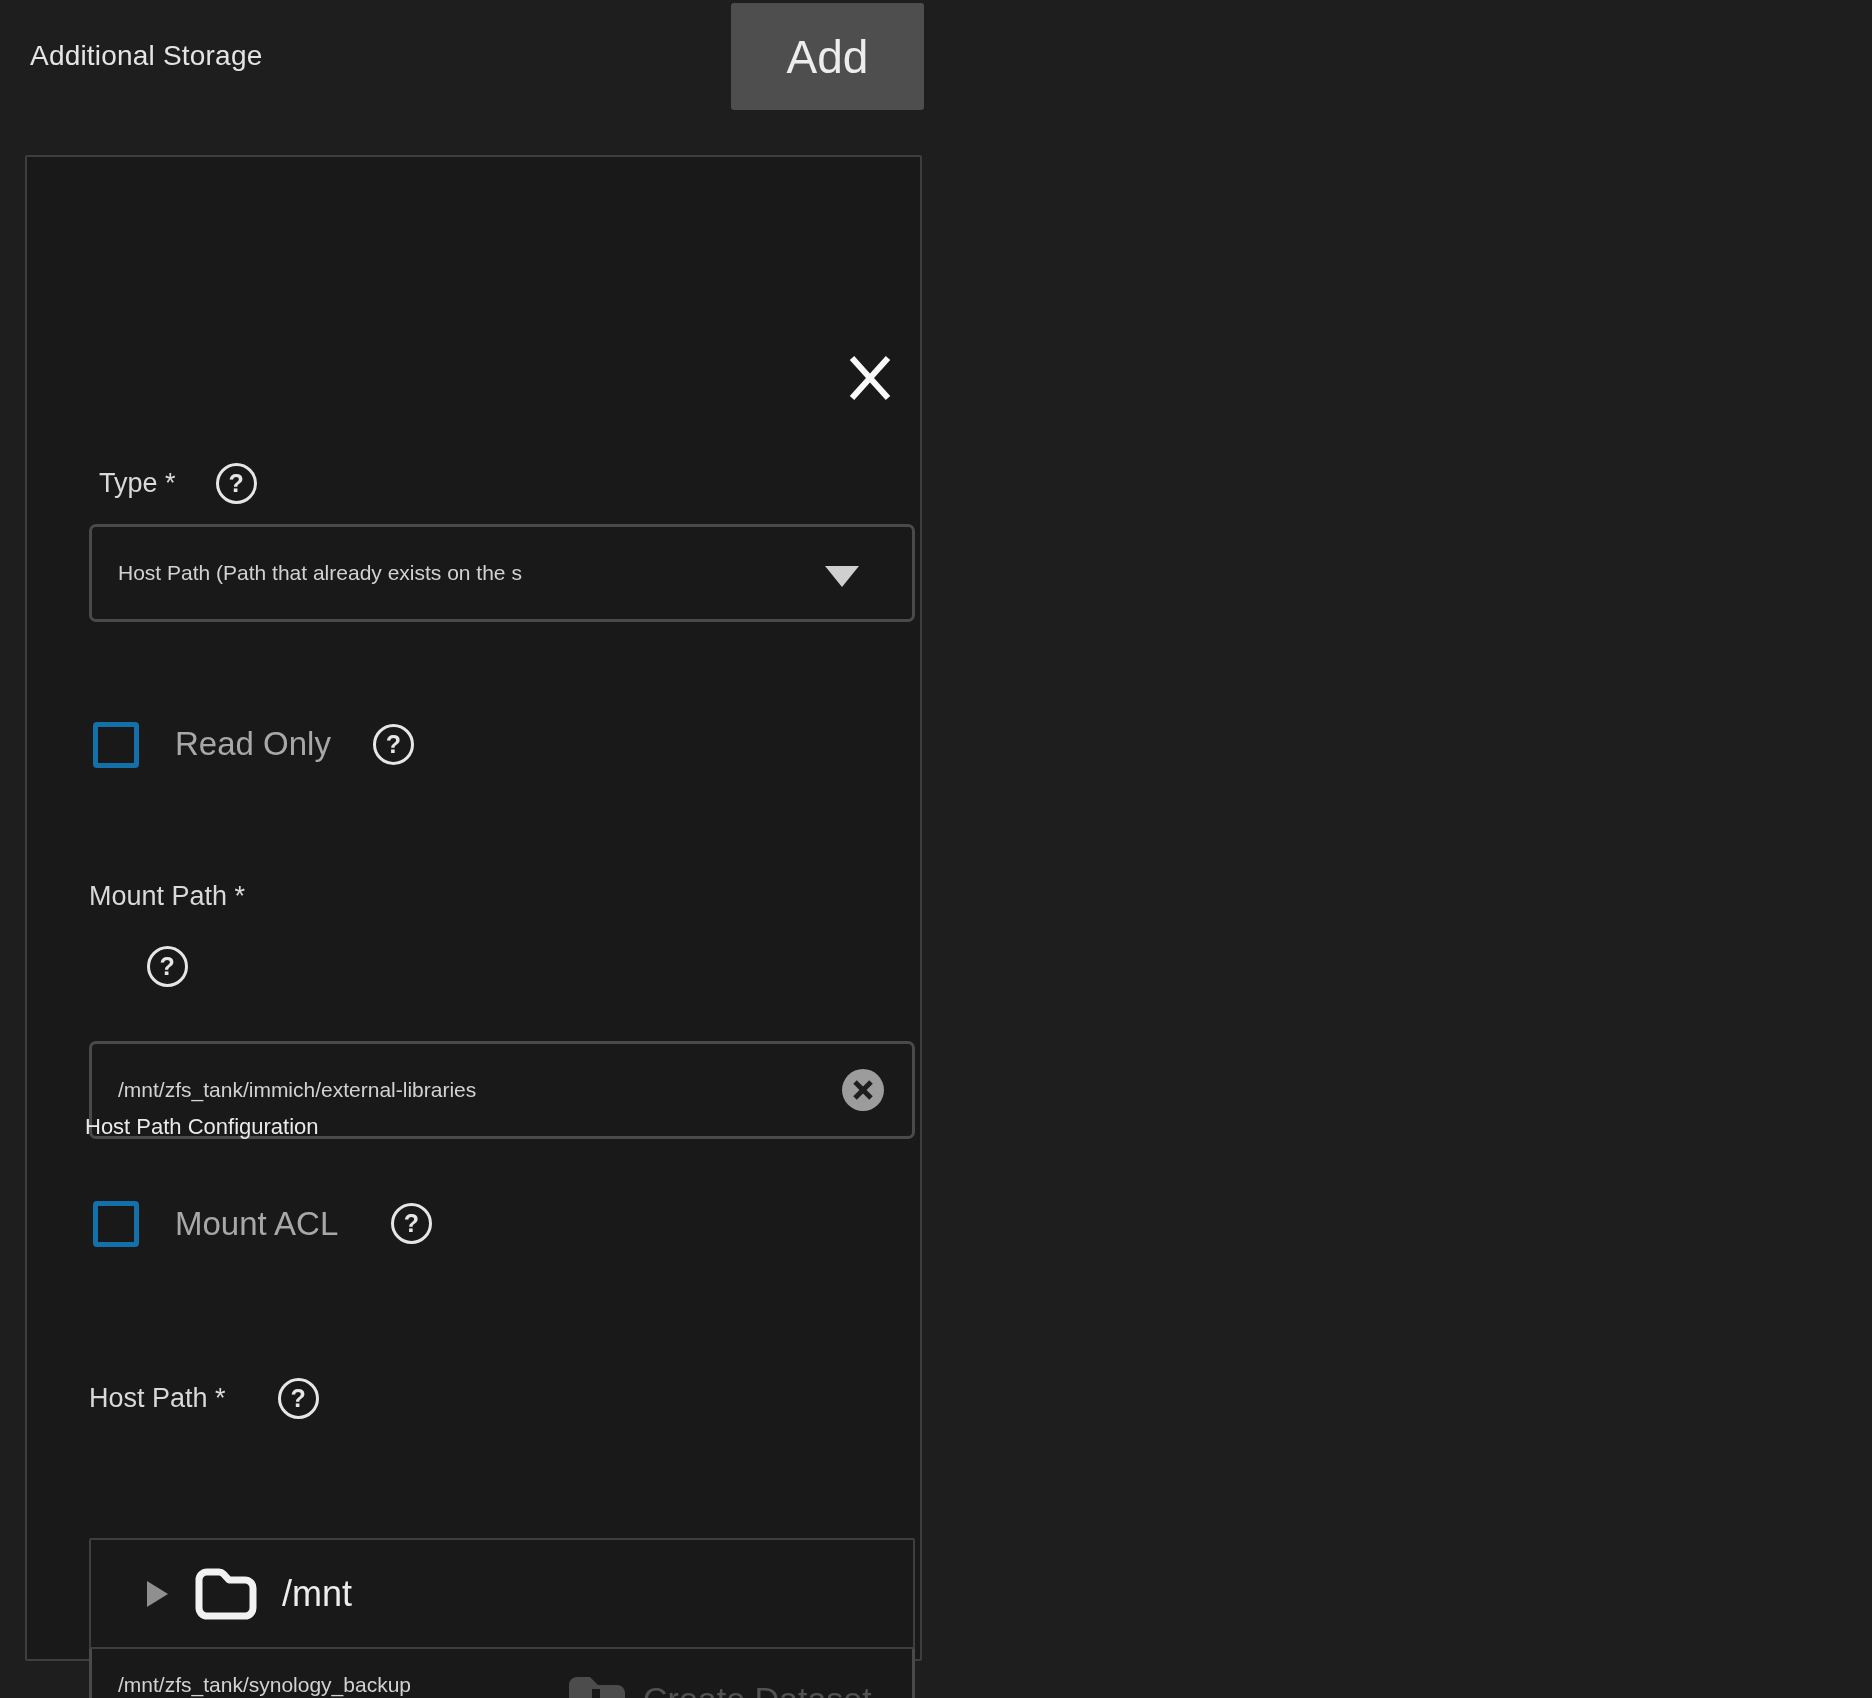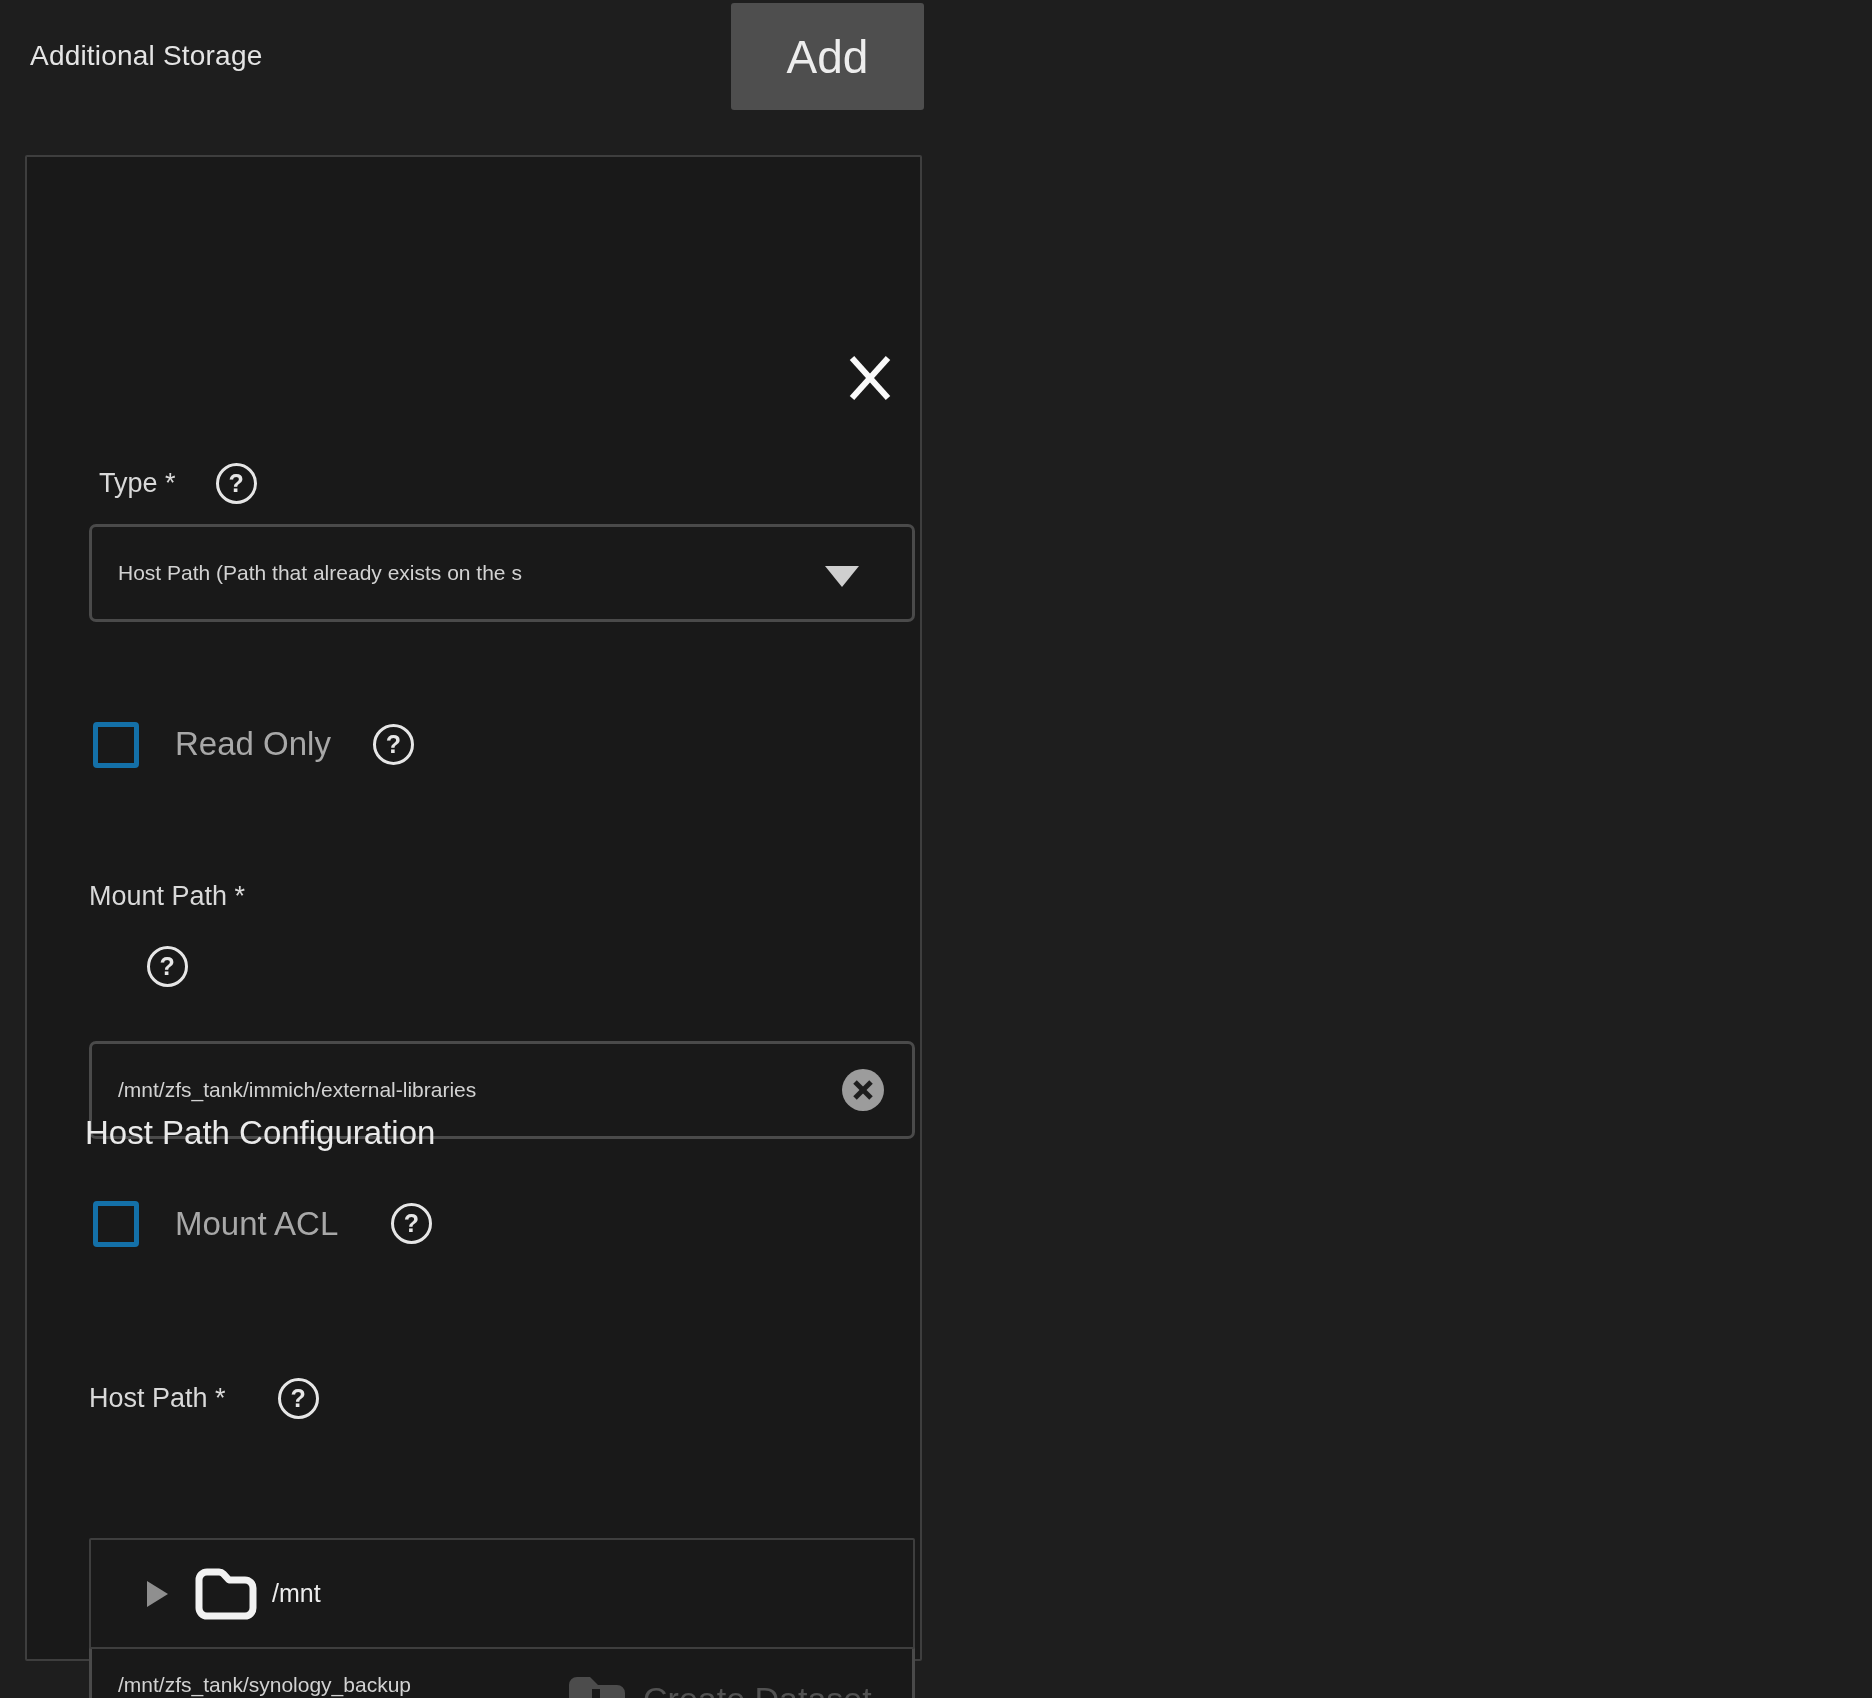--- a/index.html
+++ b/index.html
@@ -55,42 +55,42 @@
     border-left:17px solid transparent;border-right:17px solid transparent;
     border-top:21px solid #cfcfcf;
   }
 
   .checkbox{
     width:46px;height:46px;border:5px solid #1470a8;border-radius:4px;
     background:transparent;cursor:pointer;
   }
   .check-label{font-size:33px;color:#a8a8a8;}
 
-  .section-heading{font-size:33px;color:#eaeaea;}
+  .section-heading{font-size:22px;color:#eaeaea;}
 
   .input-wrap{position:relative;}
   .clear-btn{
     position:absolute;left:753px;top:28px;width:42px;height:42px;border-radius:50%;
     background:#9c9c9c;border:none;display:flex;align-items:center;justify-content:center;
     cursor:pointer;padding:0;
   }
 
   .tree-box{
     left:62px;top:1381px;width:826px;height:111px;
     border:2px solid #3e3e3e;border-radius:2px;background:#191919;
   }
   .tree-row{position:absolute;left:0;top:0;width:100%;height:100%;
     display:flex;align-items:center;cursor:pointer;}
   .tw-arrow{
     width:0;height:0;margin-left:56px;
     border-top:13px solid transparent;border-bottom:13px solid transparent;
     border-left:21px solid #8f8f8f;
   }
   .tree-folder{margin-left:26px;}
-  .tree-label{margin-left:14px;font-size:25px;color:#ececec;}
+  .tree-label{margin-left:24px;font-size:36px;color:#ececec;}
 
   .create-dataset{
     left:540px;top:1518px;display:flex;align-items:center;gap:18px;
     background:transparent;border:none;cursor:default;padding:0;
   }
   .create-dataset .cd-label{font-size:34px;color:#525252;font-family:inherit;}
 </style>
 </head>
 <body>
 

